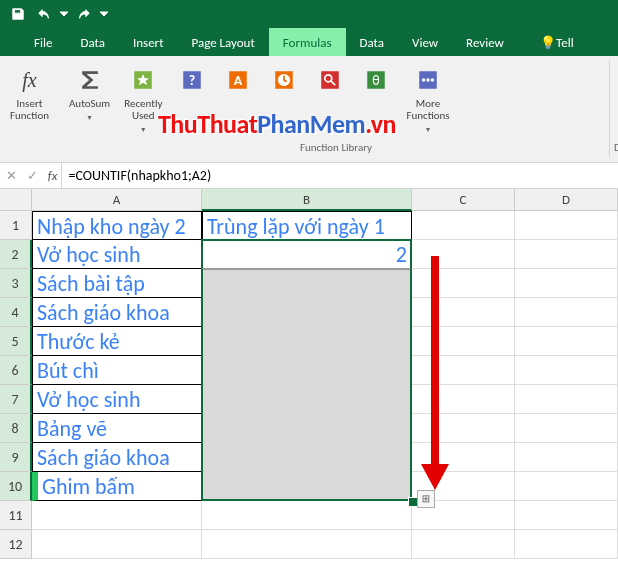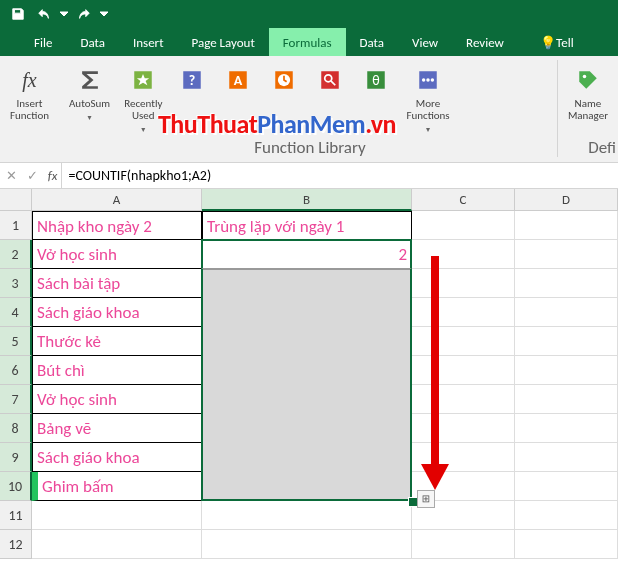--- a/index.html
+++ b/index.html
@@ -29,21 +29,21 @@
   .rgroup .items { display: flex; gap: 2px; }
   .rbtn {
     display: flex; flex-direction: column; align-items: center; justify-content: flex-start;
     min-width: 40px; padding: 2px 6px; font-size: 11px; color: #444; text-align: center; gap: 2px;
     height: 76px;
   }
   .rbtn .ricon { width: 32px; height: 32px; display: flex; align-items: center; justify-content: center; }
   .rbtn .rlabel { line-height: 12px; }
   .rbtn .dd { font-size: 8px; color: #666; }
   .rgroup-label {
-    text-align: center; font-size: 17px; color: #666; line-height: 14px;
+    text-align: center; font-size: 11px; color: #666; line-height: 14px;
     position: absolute; bottom: 2px; left: 4px; right: 0;
   }
   .watermark {
     position: absolute; left: 158px; top: 108px; font-size: 26px; font-weight: 800;
     letter-spacing: -0.5px; pointer-events: none; z-index: 50;
   }
   .watermark .w1 { color: #e11; text-shadow: 0 0 2px #fff, 2px 2px 0 #fff, -1px -1px 0 #fff; }
   .watermark .w2 { color: #3366cc; text-shadow: 0 0 2px #fff, 2px 2px 0 #fff; }
   .watermark .w3 { color: #e11; text-shadow: 0 0 2px #fff, 2px 2px 0 #fff; }
   .fbar {
@@ -71,21 +71,21 @@
   .rowheads { display: flex; flex-direction: column; }
   .rowhead {
     width: 32px; height: 29px; border-right: 1px solid #ccc; border-bottom: 1px solid #ccc;
     background: #f0f0f0; text-align: center; font-size: 14px; line-height: 29px; color: #444;
   }
   .rowhead.sel { background: #d6ead9; border-right: 2px solid #0b6b3a; }
   .grid { position: relative; }
   .cells { display: grid; grid-template-columns: 170px 210px 103px 103px; grid-auto-rows: 29px; }
   .cell {
     border-right: 1px solid #ddd; border-bottom: 1px solid #ddd; padding: 0 4px;
-    font-size: 17px; line-height: 29px; overflow: hidden; white-space: nowrap; color: #ec4899;
+    font-size: 22px; line-height: 29px; overflow: hidden; white-space: nowrap; color: #3b82f6;
   }
   .cell.num { text-align: right; }
   .selection-active {
     position: absolute; border: 2px solid #0b6b3a; background: transparent; pointer-events:none;
   }
   .selection-fill {
     position: absolute; background: #d9d9d9; border: 1px solid #999; pointer-events:none;
   }
   .sel-border { position: absolute; border: 2px solid #0b6b3a; pointer-events:none; }
   .fill-handle {
@@ -234,32 +234,20 @@
             </svg>
           </div>
         <div class="rlabel" style="white-space:pre">More
 Functions</div>
         <div class="dd">▾</div>
       </div>
     </div>
     <div class="rgroup-label">Function Library</div>
   </div>
   <div class="rgroup" style="border-right:none">
-    <div class="items">
-      <div class="rbtn">
-        <div class="ricon">
-            <svg class="ic" viewBox="0 0 32 32">
-              <path d="M6 6h12l8 8-12 12-8-8V6z" fill="#4caf50"></path>
-              <circle cx="12" cy="12" r="2" fill="#fff"></circle>
-            </svg>
-          </div>
-        <div class="rlabel" style="white-space:pre">Name
-Manager</div>
-      </div>
-    </div>
     <div class="rgroup-label" style="text-align:right;padding-right:2px">Defi</div>
   </div>
 </div>
 
 <div class="watermark">
   <span class="w1">ThuThuat</span><span class="w2">PhanMem</span><span class="w3">.vn</span>
 </div>
 
 <div class="fbar">
   <div class="fbar-btns">

